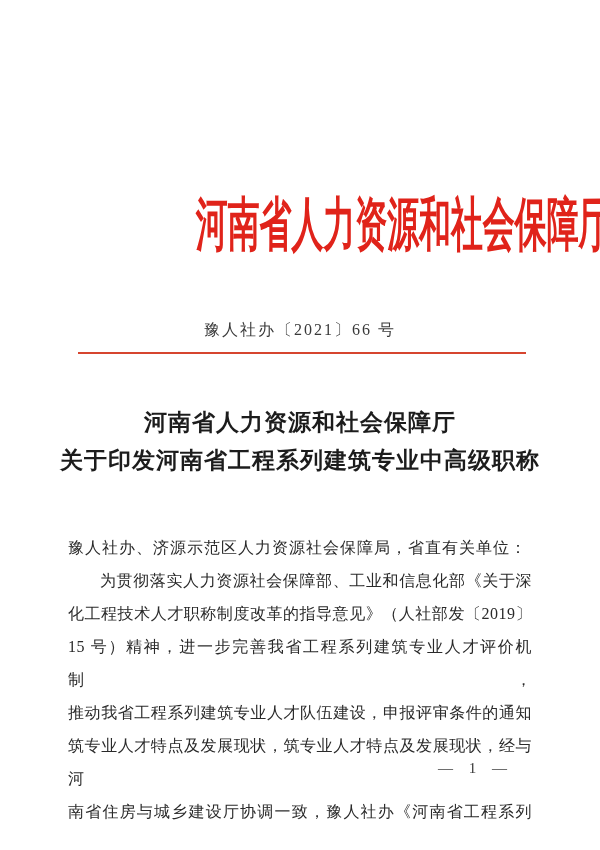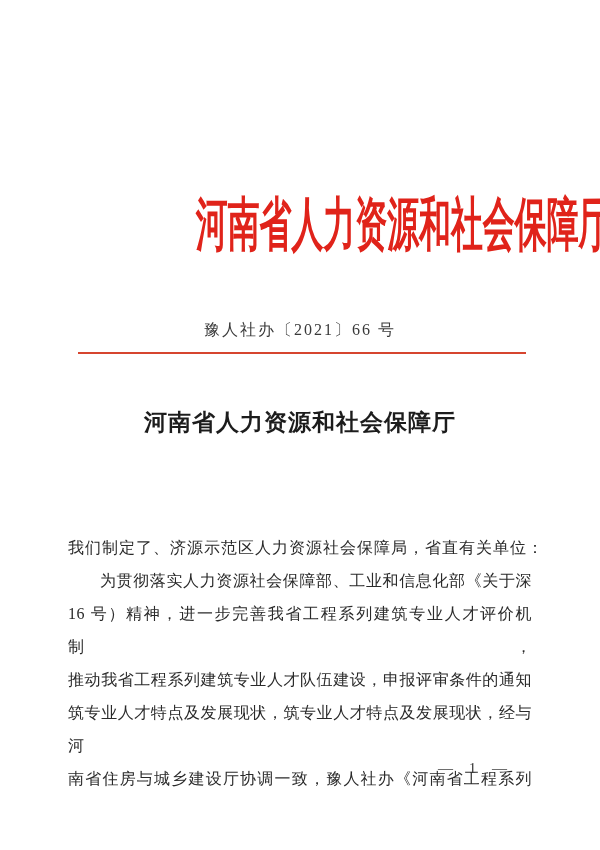--- a/index.html
+++ b/index.html
@@ -110,26 +110,28 @@
   <div class="red-header">
     <span class="stretch">河南省人力资源和社会保障厅文件</span>
   </div>
 
   <div class="doc-number">豫人社办〔2021〕66 号</div>
 
   <div class="red-rule"></div>
 
   <div class="doc-title">
     <div>河南省人力资源和社会保障厅</div>
+    <div>关于印发河南省工程系列建筑专业中高级职称</div>
   </div>
 
   <div class="body-block">
-    <div class="body-line">我们制定了、济源示范区人力资源社会保障局，省直有关单位：</div>
+    <div class="body-line">豫人社办、济源示范区人力资源社会保障局，省直有关单位：</div>
     <div class="body-line justify indent">为贯彻落实人力资源社会保障部、工业和信息化部《关于深</div>
-    <div class="body-line justify">16 号）精神，进一步完善我省工程系列建筑专业人才评价机制，</div>
+    <div class="body-line justify">化工程技术人才职称制度改革的指导意见》（人社部发〔2019〕</div>
+    <div class="body-line justify">15 号）精神，进一步完善我省工程系列建筑专业人才评价机制，</div>
     <div class="body-line justify">推动我省工程系列建筑专业人才队伍建设，申报评审条件的通知</div>
     <div class="body-line justify">筑专业人才特点及发展现状，筑专业人才特点及发展现状，经与河</div>
     <div class="body-line justify">南省住房与城乡建设厅协调一致，豫人社办《河南省工程系列</div>
   </div>
 
   <div class="page-number">— 1 —</div>
 
 </div>
 
 </body></html>

